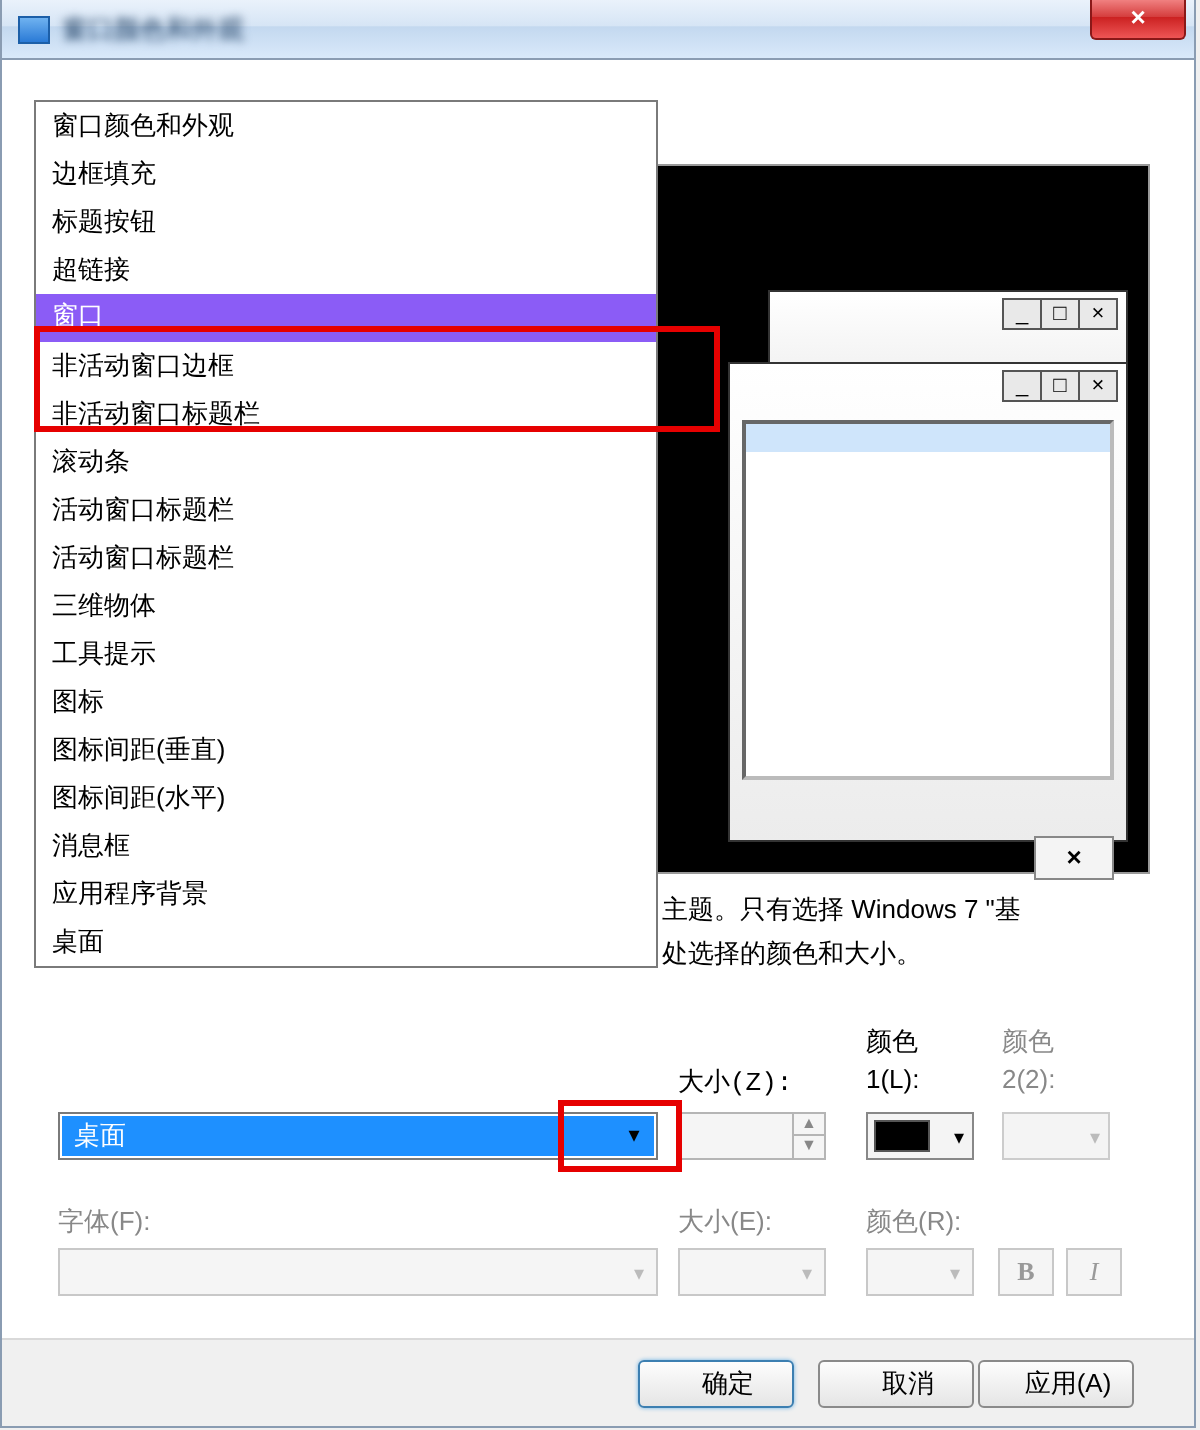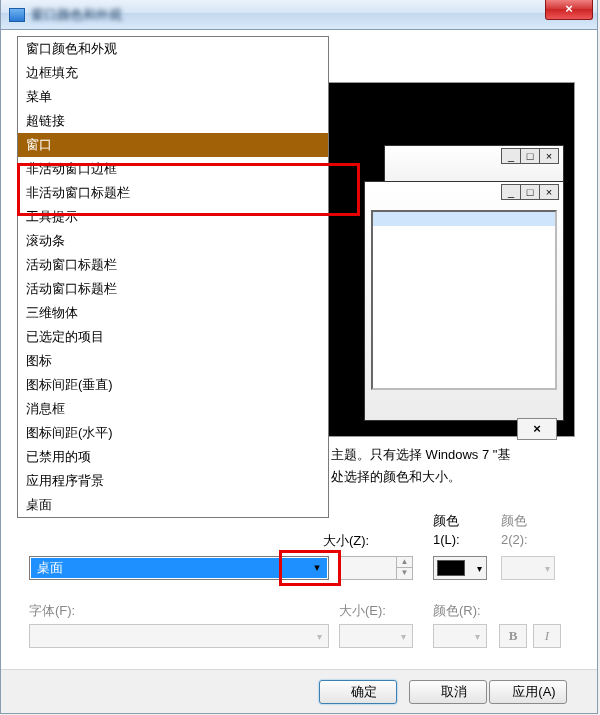--- a/index.html
+++ b/index.html
@@ -8,24 +8,24 @@
 .window { background: #fff; border: 1px solid #8a9cb2; border-top: none; width: 598px; height: 714px; position: relative; }
 
 .titlebar { height: 30px; background: linear-gradient(to bottom, #eaf2fb 0%, #d6e5f5 45%, #c3d8ef 46%, #d9e9fa 100%); border-bottom: 1px solid #8a9cb2; position: relative; display: flex; align-items: center; padding-left: 8px; }
 .titlebar .icon-sq { width: 16px; height: 14px; background: linear-gradient(to bottom,#6fb2f0,#2a7ad6); border:1px solid #1c5fa8; margin-right:6px; }
 .titlebar .title-text { color:#1a3a5e; filter: blur(2px); }
 .close-btn { position:absolute; top:0; right:4px; width:48px; height:20px; background: linear-gradient(to bottom,#f08080,#d43c3c 45%,#c22 46%,#e55); border:1px solid #8a1818; border-top:none; border-radius:0 0 3px 3px; color:#fff; text-align:center; line-height:18px; font-family: Arial; font-size:13px; font-weight:bold; }
 
 .client { position:absolute; top:30px; left:0; right:0; bottom:0; background:#fff; padding:10px 14px 12px 14px; }
 
 
-.dropdown-list { position:absolute; top:6px; left:16px; width:312px; background:#fff; border:1px solid #7a7a7a; z-index:50; }
+.dropdown-list { position:absolute; top:20px; left:16px; width:312px; background:#fff; border:1px solid #7a7a7a; z-index:50; }
 .dropdown-list .dd-item { padding:2px 8px; line-height:20px; cursor:default; white-space:nowrap; }
 .dd-item.seg { color:#000; }
-.dd-item.highlight { background:#a16207; color:#fff; }
+.dd-item.highlight { background:#8b5cf6; color:#fff;font-family:Liberation Mono, monospace; }
 
 .red-box-1 { position:absolute; top:133px; left:16px; width:343px; height:53px; border:3px solid #e60000; z-index:60; pointer-events:none; }
 
 
 .preview { position:absolute; top:52px; left:36px; right:22px; height:355px; background:#000; border:1px solid #999; z-index:10; }
 .preview .fake-win { position:absolute; background:linear-gradient(to bottom,#fff,#ececec); border:1px solid #333; }
 .w1 { top:62px; right:10px; width:180px; height:60px; }
 .w1 .winbar-btns { position:absolute; top:2px; right:4px; }
 .wb-btn { display:inline-block; width:20px; height:16px; background:#e9e9e9; border:1px solid #555; text-align:center; line-height:14px; font-family:Arial; font-size:11px; margin-left:-1px; }
 .w2 { top:98px; right:10px; width:200px; height:240px; }
@@ -35,21 +35,21 @@
 .w2 .row-x { position:absolute; top:28px; left:6px; width:40px; height:22px; border:1px solid #888; background:#f4f4f4; text-align:center; line-height:20px; font-family:Arial; font-weight:bold; }
 
 
 .hint-text { position:absolute; top:414px; left:330px; right:20px; line-height:22px; color:#000; }
 
 
 .lbl-row1 { position:absolute; top:482px; left:0; right:20px; }
 .lbl-row1 span { position:absolute; } .lbl-color1 { left:432px; } .lbl-color2 { left:500px; color:#888; }
 .lbl-sub { position:absolute; top:502px; left:0; right:20px; }
 .lbl-sub span { position:absolute; }
-.sub-z { left:322px; } .sub-1l { left:432px; } .sub-22 { left:500px; color:#888; }
+.sub-z { left:338px;font-family:Liberation Mono, monospace; } .sub-1l { left:432px; } .sub-22 { left:500px; color:#888; }
 
 
 .combo-row { position:absolute; top:526px; left:16px; right:20px; height:26px; }
 .item-combo { position:absolute; left:12px; width:300px; height:24px; background:#fff; border:1px solid #7a7a7a; }
 .item-combo .cb-text { background:#1e90ff; color:#fff; margin:1px; padding:2px 6px; height:20px; line-height:16px; }
 .item-combo .cb-arrow { position:absolute; right:2px; top:2px; width:18px; height:18px; text-align:center; line-height:16px; }
 .cb-arrow::after{content:"▾"; font-size:11px;}
 .red-box-2 { position:absolute; top:520px; left:278px; width:62px; height:36px; border:3px solid #e60000; z-index:60; pointer-events:none; }
 
 .spin { position:absolute; top:526px; left:338px; width:74px; height:24px; border:1px solid #b5b5b5; background:#f5f5f5; }
@@ -116,36 +116,34 @@
 
     <div class="hint-text">
       <span>主题。只有选择 Windows 7 "基</span><br>
       <span>处选择的颜色和大小。</span>
     </div>
 
     <div class="dropdown-list">
       <div class="dd-item seg">窗口颜色和外观</div>
       <div id="dd-items">
           <div class="dd-item seg">边框填充</div>
-          <div class="dd-item seg">菜单</div>
+          <div class="dd-item seg">标题按钮</div>
           <div class="dd-item seg">超链接</div>
           <div class="dd-item seg highlight">窗口</div>
           <div class="dd-item seg">非活动窗口边框</div>
           <div class="dd-item seg">非活动窗口标题栏</div>
-          <div class="dd-item seg">工具提示</div>
           <div class="dd-item seg">滚动条</div>
           <div class="dd-item seg">活动窗口标题栏</div>
           <div class="dd-item seg">活动窗口标题栏</div>
           <div class="dd-item seg">三维物体</div>
-          <div class="dd-item seg">已选定的项目</div>
+          <div class="dd-item seg">工具提示</div>
           <div class="dd-item seg">图标</div>
           <div class="dd-item seg">图标间距(垂直)</div>
+          <div class="dd-item seg">图标间距(水平)</div>
           <div class="dd-item seg">消息框</div>
-          <div class="dd-item seg">图标间距(水平)</div>
-          <div class="dd-item seg">已禁用的项</div>
           <div class="dd-item seg">应用程序背景</div>
           <div class="dd-item seg">桌面</div>
         </div>
     </div>
 
     <div class="red-box-1"></div>
 
     <div class="lbl-row1">
       <span class="lbl-color1">颜色</span>
       <span class="lbl-color2">颜色</span>

